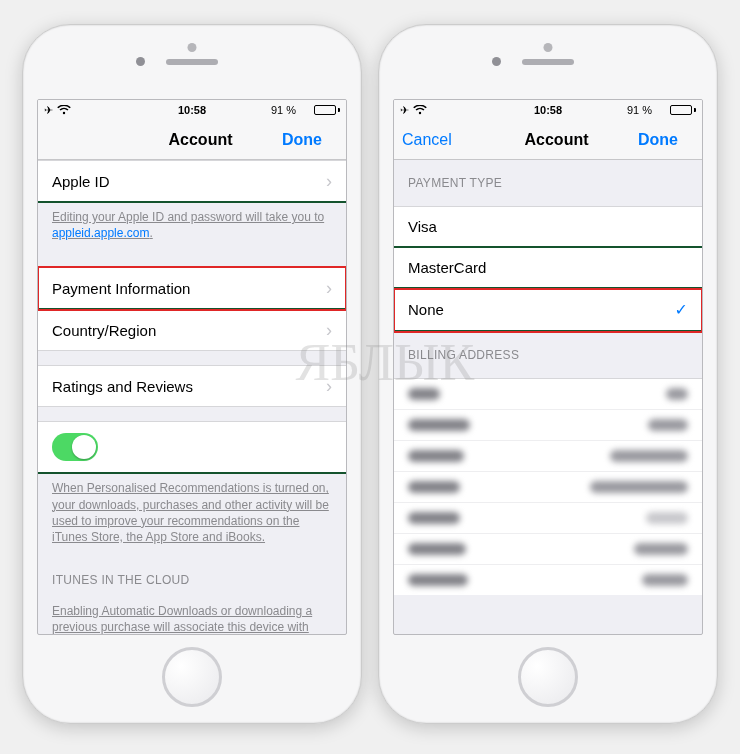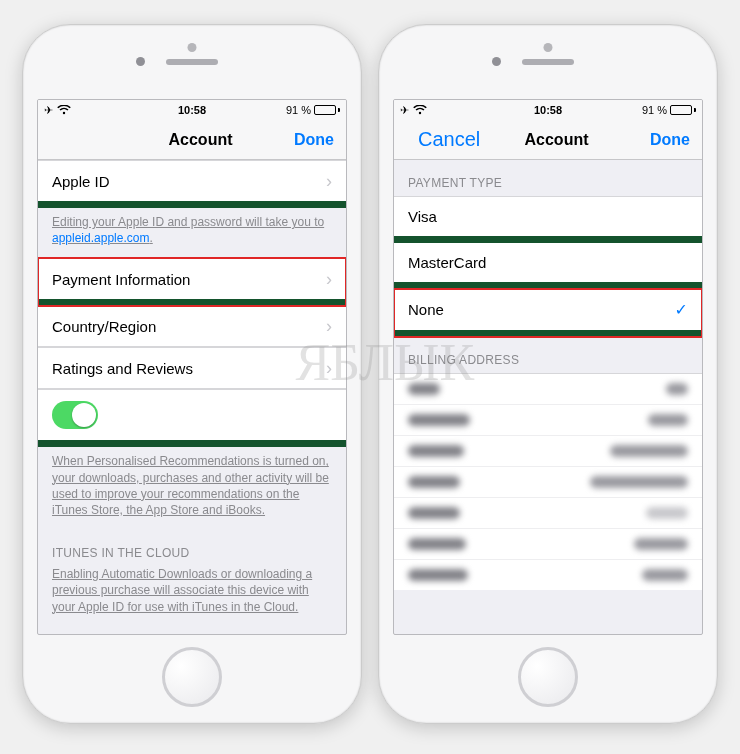--- a/index.html
+++ b/index.html
@@ -20,49 +20,49 @@
   .screen {
     width: 100%; height: 100%; background: #efeff4; border: 1px solid #b9b9bd; border-radius: 2px;
     overflow: hidden; position: relative; display: flex; flex-direction: column;
   }
   .statusbar {
     height: 20px; background: #f7f7f8; display: flex; align-items: center; font-size: 11px; color: #000; padding: 0 6px;
     border-bottom: 0;
   }
   .sb-left { display: flex; align-items: center; gap: 4px; flex: 1; }
   .sb-center { flex: 0; font-weight: 700; }
-  .sb-right { flex: 1; display: flex; justify-content: flex-end; align-items: center; gap: 3px; }
+  .sb-right { flex: 1; display: flex; justify-content: flex-end; align-items: center; gap: 18px; }
   .airplane { font-size: 11px; }
   .wifi svg { display: block; }
   .battery { display: inline-flex; align-items: center; gap: 2px; }
   .batt-body { width: 22px; height: 10px; border: 1px solid #000; border-radius: 2px; padding: 1px; display: inline-block; }
   .batt-fill { height: 100%; background: #000; }
   .batt-tip { width: 2px; height: 4px; background: #000; border-radius: 0 1px 1px 0; }
 
   .navbar {
     height: 40px; background: #f7f7f8; border-bottom: 1px solid #c6c6c9;
     display: flex; align-items: center; justify-content: center; position: relative;
   }
   .nav-title { font-size: 16px; font-weight: 600; color: #000; margin-left: 17px; }
-  .nav-left  { position: absolute; left: 24px; color: #007aff; font-size: 20px; }
-  .nav-right { position: absolute; right: 12px; color: #007aff; font-size: 16px; font-weight: 600; }
+  .nav-left  { position: absolute; left: 8px; color: #007aff; font-size: 16px; }
+  .nav-right { position: absolute; right: 24px; color: #007aff; font-size: 16px; font-weight: 600; }
 
   .content { flex: 1; overflow: hidden; font-size: 15px; }
   .cell {
-    background: #fff; border-top: 1px solid #d6d6d9; border-bottom: 7px solid #14532d;
+    background: #fff; border-top: 1px solid #d6d6d9; border-bottom: 2px solid #14532d;
     padding: 11px 14px; display: flex; align-items: center; justify-content: space-between;
   }
   .cell + .cell { border-top: none; }
   .cell .label { color: #000; }
   .chev { color: #c7c7cc; font-size: 18px; line-height: 1; }
   .check { color: #007aff; font-size: 16px; }
   .footer-text { padding: 6px 14px 12px; font-size: 12px; color: #8a8a8e; line-height: 1.35; text-decoration: underline; }
   .footer-text a { color: #007aff; text-decoration: none; }
-  .section-header { padding: 16px 14px 6px; font-size: 12px; color: #8a8a8e; text-transform: uppercase; letter-spacing: 0.3px; }
-  .group { }
+  .section-header { padding: 16px 14px 16px; font-size: 12px; color: #8a8a8e; text-transform: uppercase; letter-spacing: 0.3px; }
+  .group { margin-top: 14px; }
   .group:first-child { margin-top: 0; }
   .group .cell:first-of-type { border-top: 1px solid #d6d6d9; }
   .group .cell:last-of-type  { border-bottom: 1px solid #d6d6d9; }
   .hl { outline: 2px solid #e02626; outline-offset: -1px; position: relative; z-index: 2; }
 
   .toggle { width: 46px; height: 28px; background: #4cd964; border-radius: 14px; position: relative; }
   .toggle::after { content: ""; position: absolute; right: 2px; top: 2px; width: 24px; height: 24px; background: #fff; border-radius: 50%; box-shadow: 0 1px 2px rgba(0,0,0,0.3); }
 
   .blur-row { background: #fff; border-top: 1px solid #eeeef0; padding: 9px 14px; display: flex; justify-content: space-between; }
   .blur-row:first-of-type { border-top: 1px solid #d6d6d9; }

